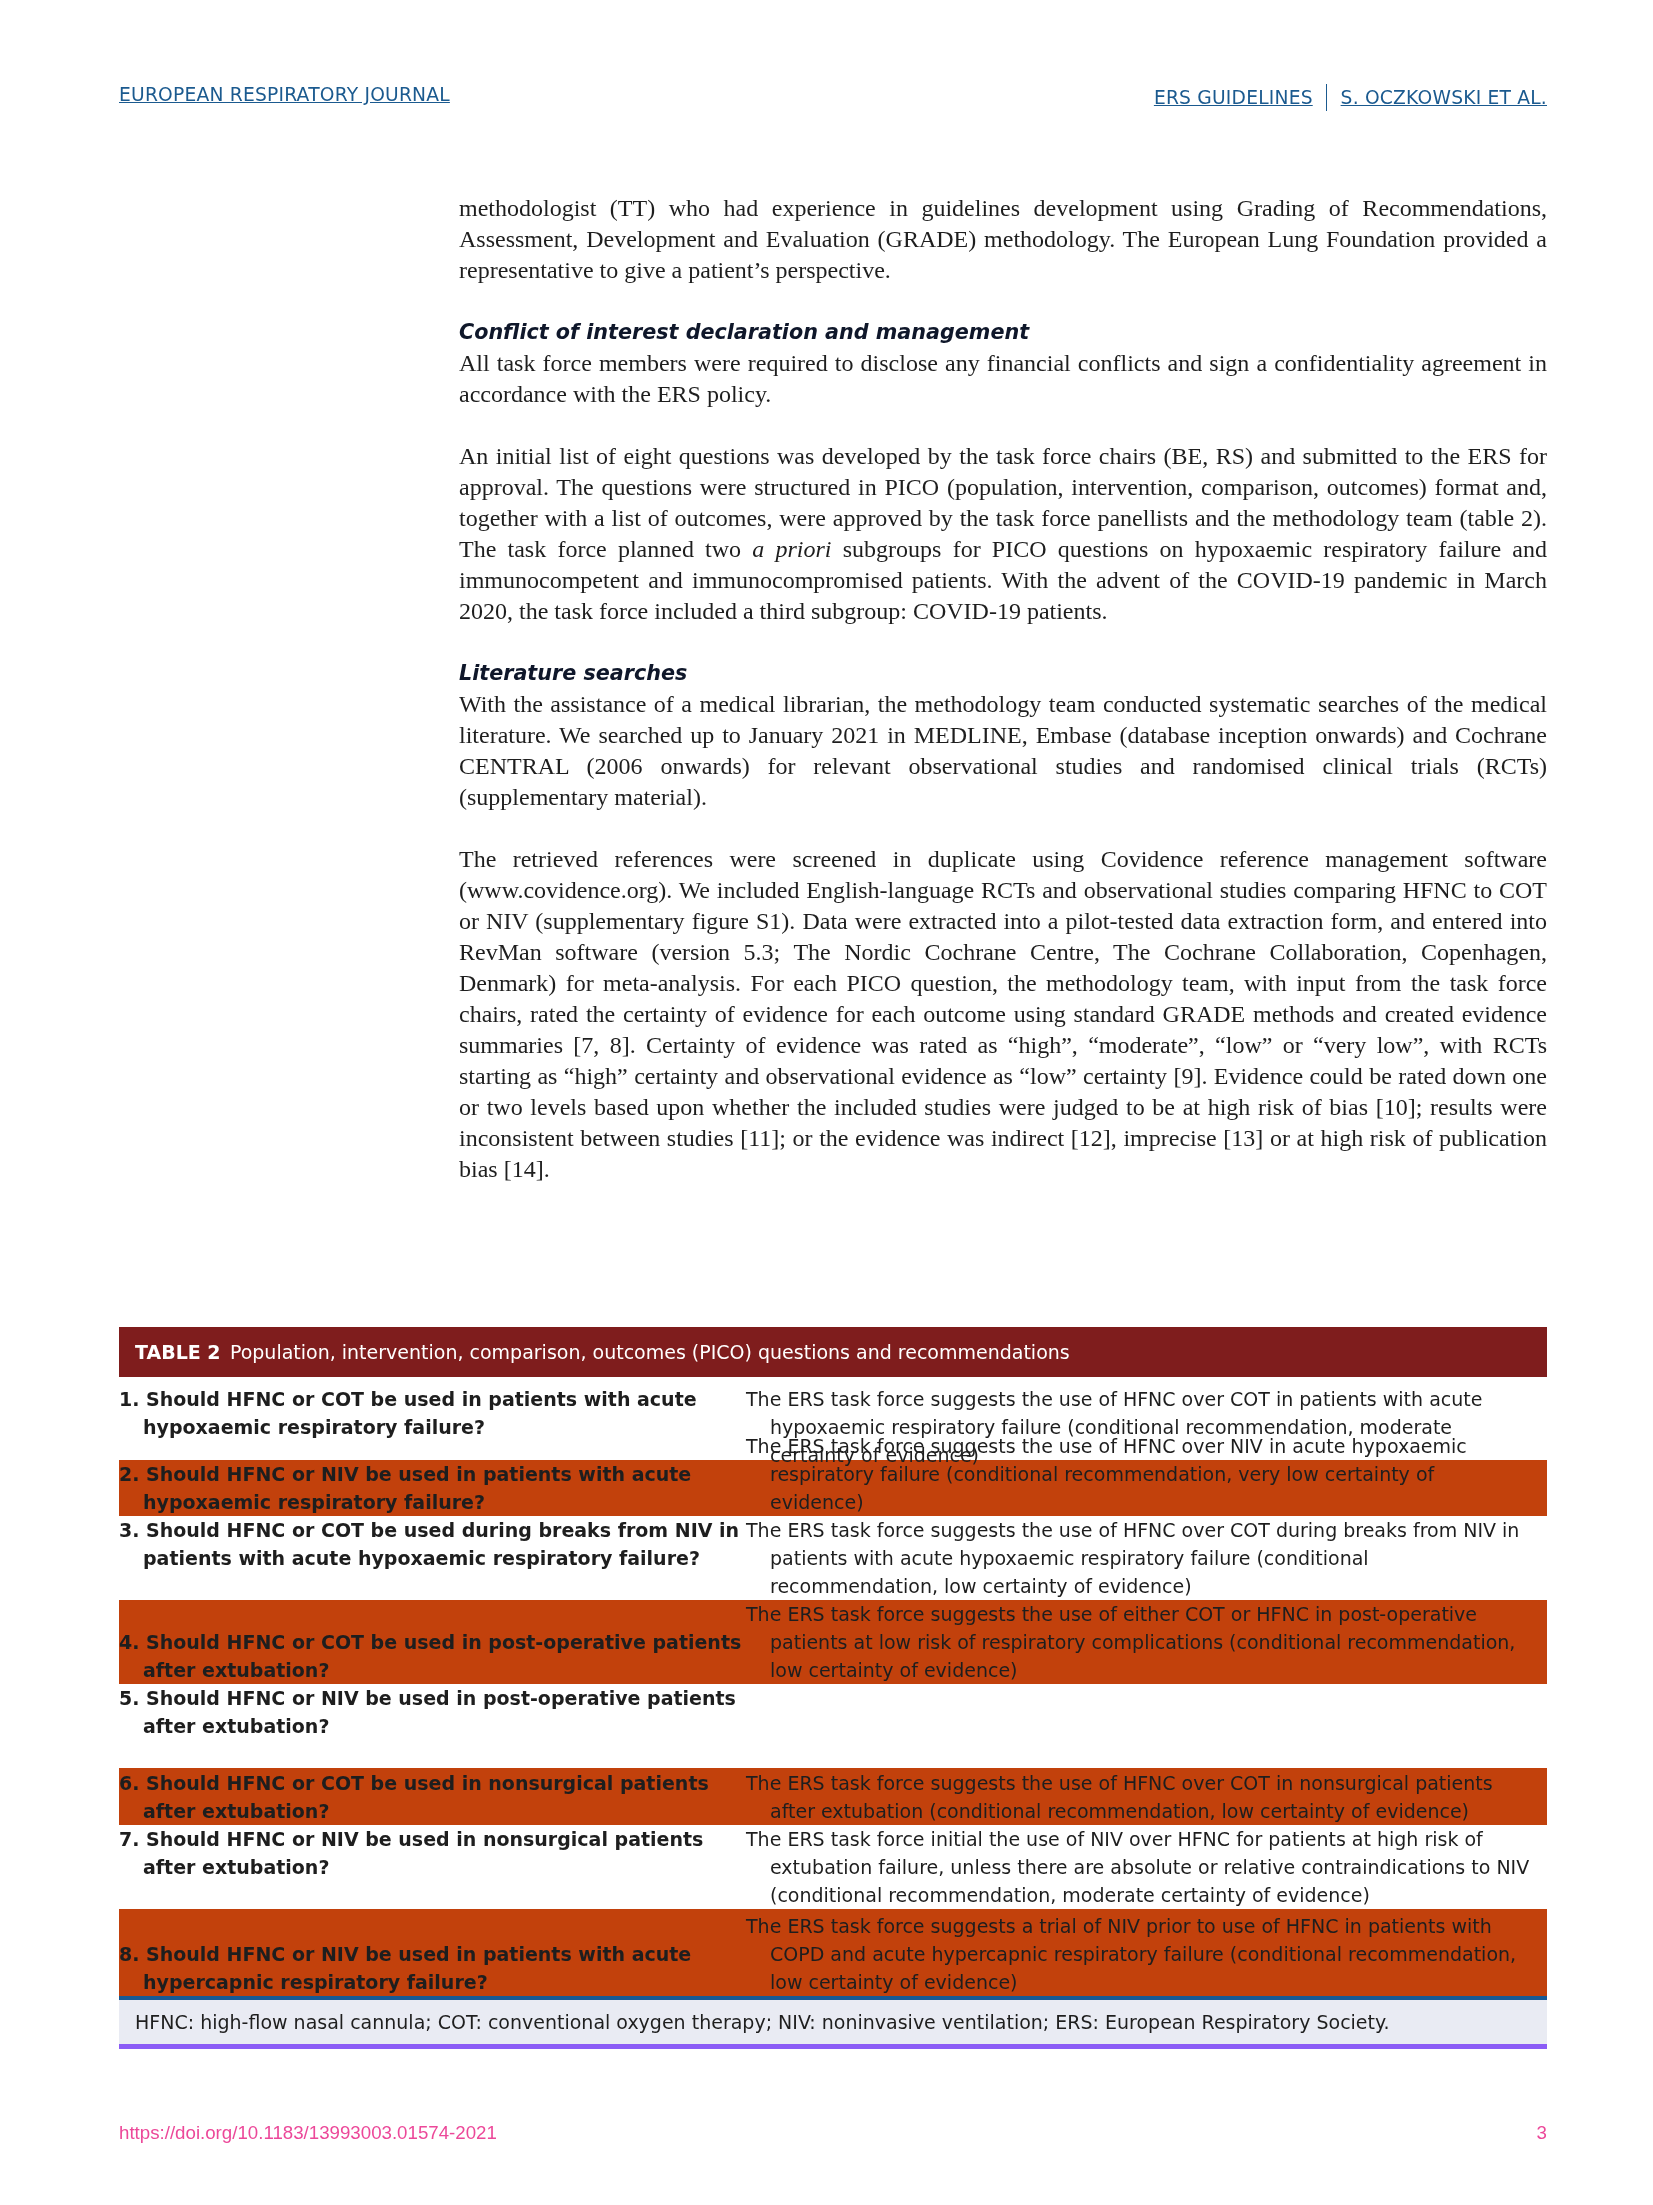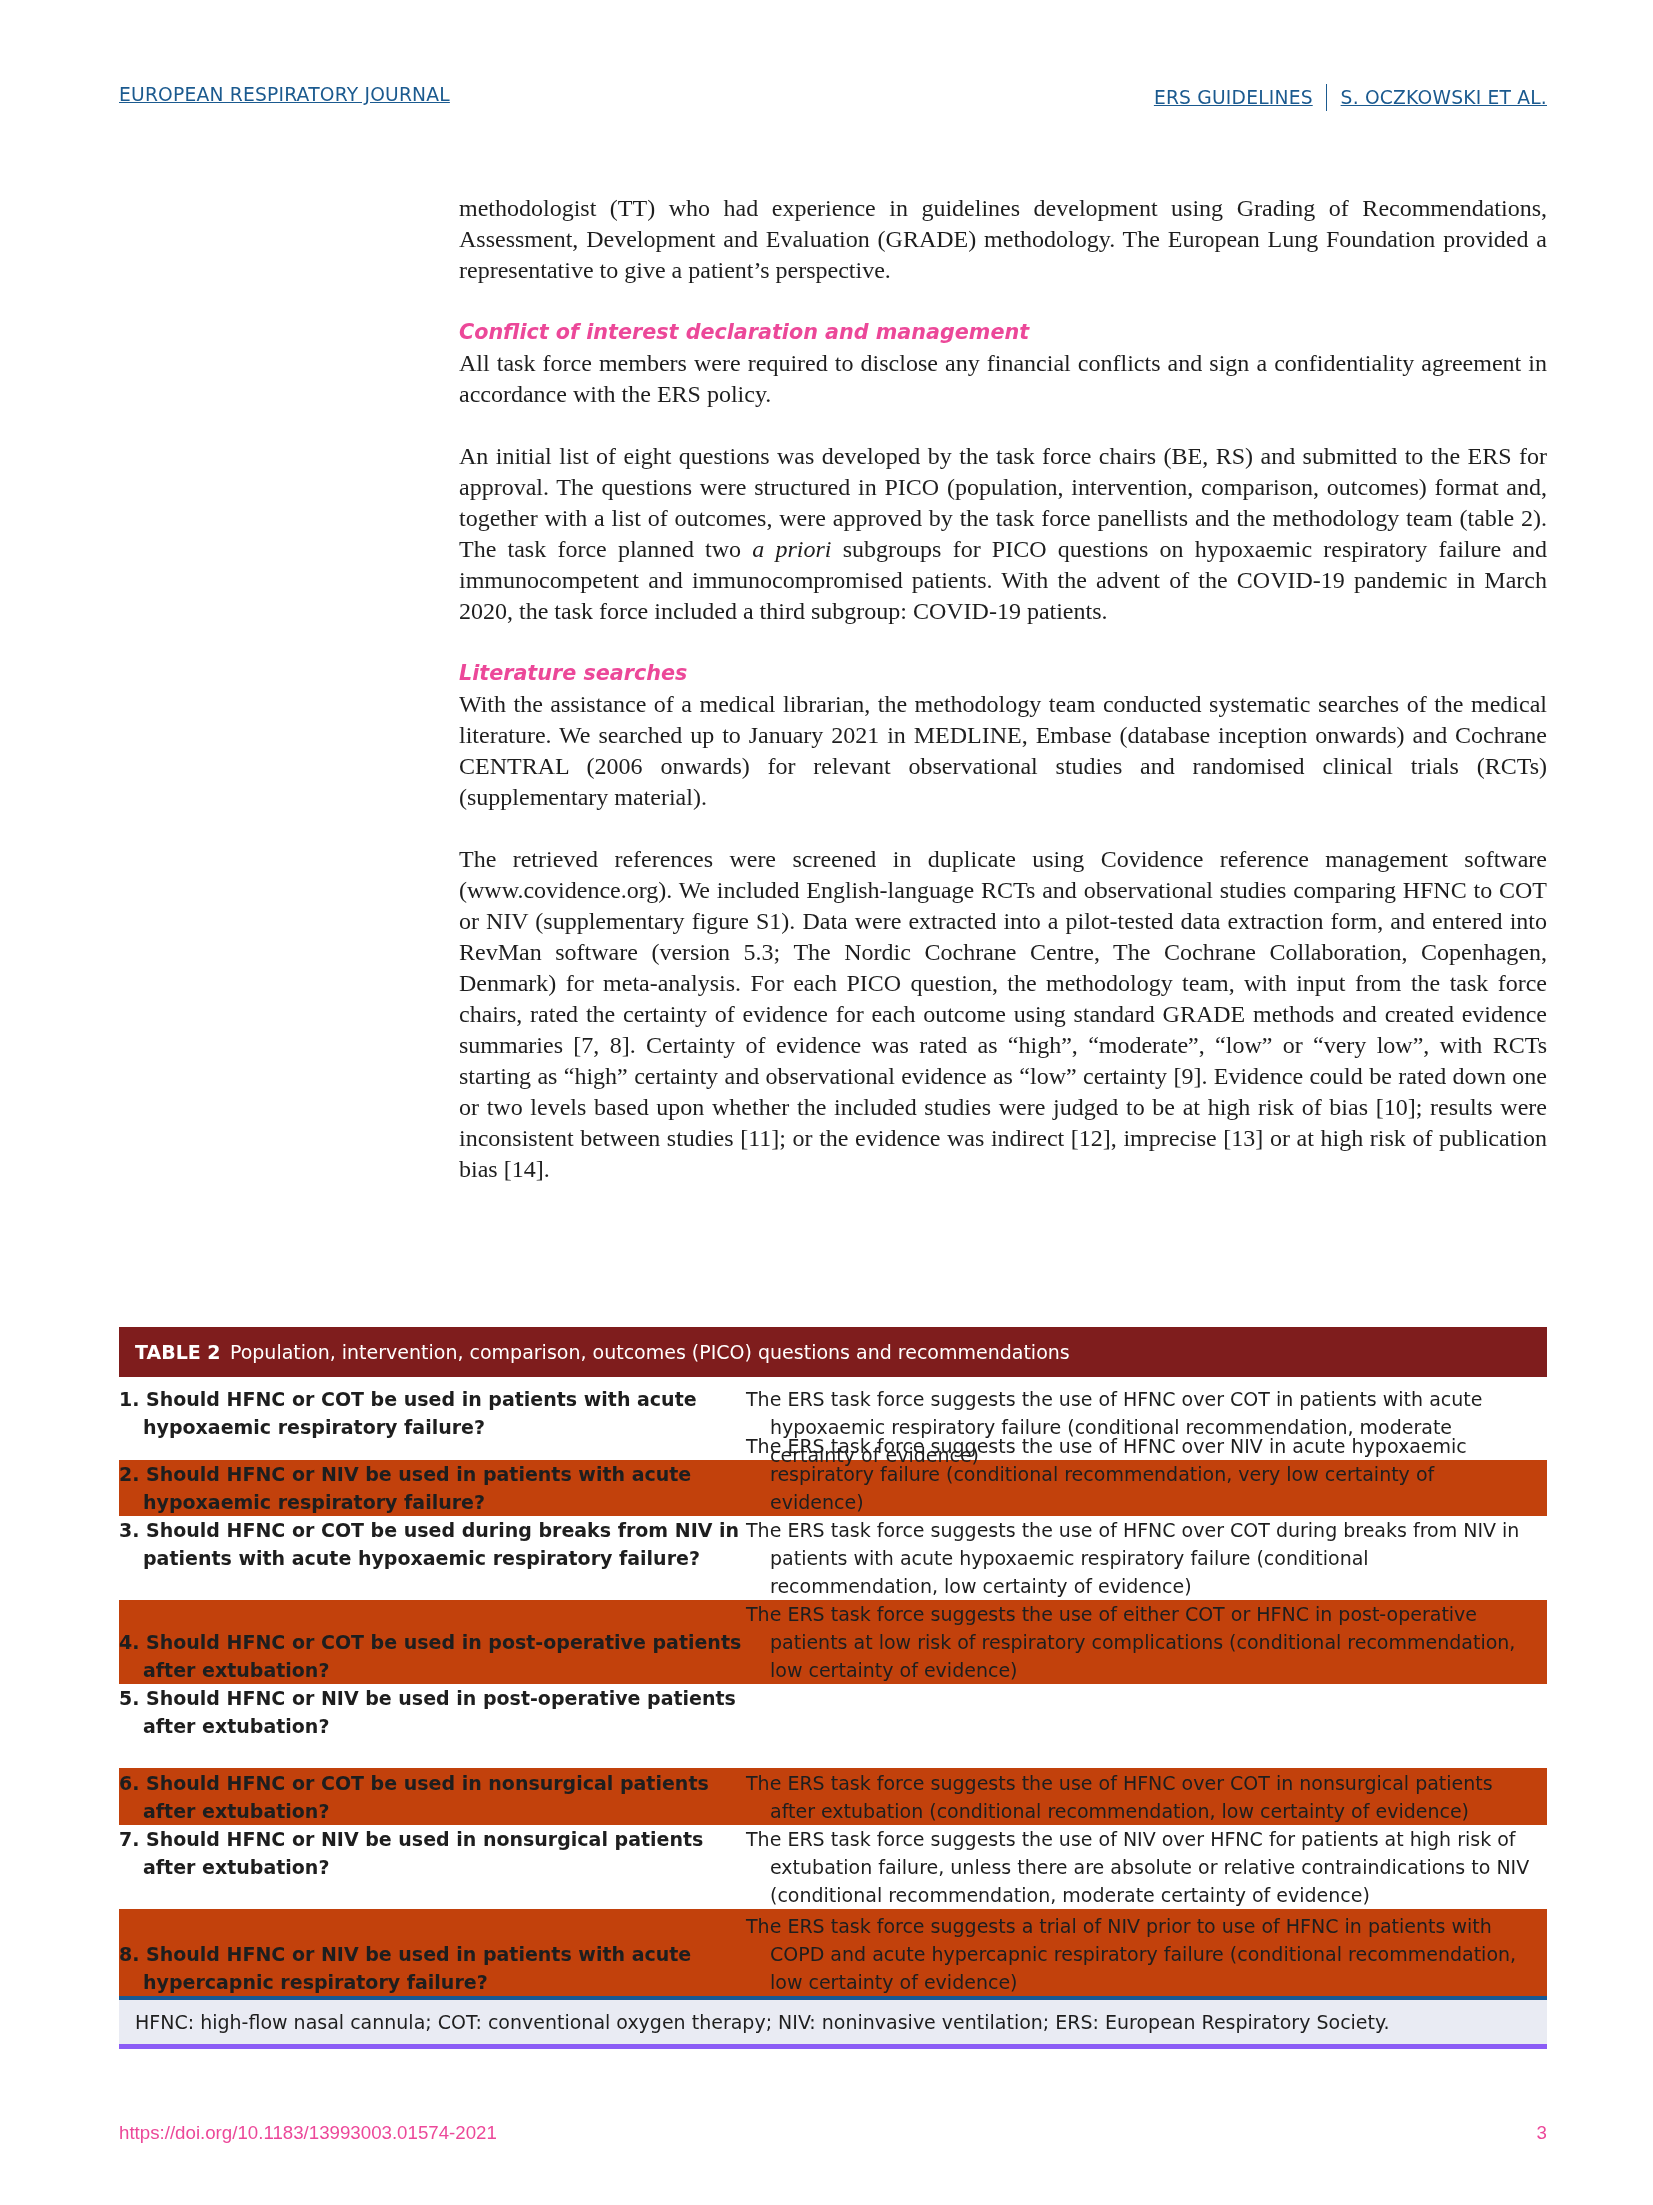--- a/index.html
+++ b/index.html
@@ -3,21 +3,21 @@
 <meta charset="utf-8">
 <style>
   html, body { margin:0; padding:0; background:#ffffff; }
   body { width:1654px; height:2205px; position:relative; overflow:hidden; }
   .hdr { position:absolute; top:84px; font-family:"DejaVu Sans", sans-serif; font-size:18.7px; color:#1b5a8f; letter-spacing:0.2px;text-decoration:underline; }
   .hdr-left { left:119px; }
   .hdr-right { right:107px; display:flex; align-items:center; }
   .hdr-sep { display:inline-block; width:1.3px; height:27px; background:#1b5a8f; margin:0 13.3px; }
   .col { position:absolute; left:459px; width:1088px; font-family:"Liberation Serif", serif; font-size:24px; line-height:31px; color:#1e1e1e; text-align:justify; }
   .col p { margin:0; }
-  .sec-h { font-family:"DejaVu Sans", sans-serif; font-style:italic; font-size:20.7px; color:#ec4899; line-height:31px; margin:0; }
+  .sec-h { font-family:"DejaVu Sans", sans-serif; font-style:italic; font-size:20.7px; color:#0f172a; line-height:31px; margin:0; }
   .gap1 { height:31px; }
   .tbl { position:absolute; left:119px; top:1327px; width:1428px; font-family:"DejaVu Sans", sans-serif; font-size:19px; color:#1e1e1e; }
   .tbl-head { background:#7f1d1d; color:#fff; height:50px; display:flex; align-items:center; padding-left:16px; font-size:19px; }
   .tbl-head b { font-weight:bold; margin-right:9.3px; }
   .row { display:flex; line-height:28px; padding-top:0; }
   .row.alt { background:#c2410c;align-items:flex-end; }
   .qcell { width:627px; padding-left:16px; font-weight:bold; box-sizing:border-box; }
   .rcell { flex:1; padding-right:13.3px; }
   .hang { padding-left:24px; text-indent:-24px; }
   .foot { background:#e9ebf3; border-top:4px solid #175994; border-bottom:5px solid #8b5cf6; height:44px; display:flex; align-items:center; padding-left:16px; font-size:19px; }
@@ -71,21 +71,21 @@
   </div>
   <div class="row" style="height:84px">
     <div class="qcell hang">5. Should HFNC or NIV be used in post-operative patients after extubation?</div>
   </div>
   <div class="row alt" style="height:57px">
     <div class="qcell hang">6. Should HFNC or COT be used in nonsurgical patients after extubation?</div>
     <div class="rcell hang">The ERS task force suggests the use of HFNC over COT in nonsurgical patients after extubation (conditional recommendation, low certainty of evidence)</div>
   </div>
   <div class="row" style="height:84px">
     <div class="qcell hang">7. Should HFNC or NIV be used in nonsurgical patients after extubation?</div>
-    <div class="rcell hang">The ERS task force suggests the use of NIV over HFNC for patients at high risk of extubation failure, unless there are absolute or relative contraindications to NIV (conditional recommendation, moderate certainty of evidence)</div>
+    <div class="rcell hang">The ERS task force initial the use of NIV over HFNC for patients at high risk of extubation failure, unless there are absolute or relative contraindications to NIV (conditional recommendation, moderate certainty of evidence)</div>
   </div>
   <div class="row alt" style="height:87px">
     <div class="qcell hang">8. Should HFNC or NIV be used in patients with acute hypercapnic respiratory failure?</div>
     <div class="rcell hang">The ERS task force suggests a trial of NIV prior to use of HFNC in patients with COPD and acute hypercapnic respiratory failure (conditional recommendation, low certainty of evidence)</div>
   </div>
   <div class="foot">HFNC: high-flow nasal cannula; COT: conventional oxygen therapy; NIV: noninvasive ventilation; ERS: European Respiratory Society.</div>
 </div>
 
 <div class="pgfoot" style="left:119px;">https://doi.org/10.1183/13993003.01574-2021</div>
 <div class="pgfoot" style="right:107px;">3</div>

